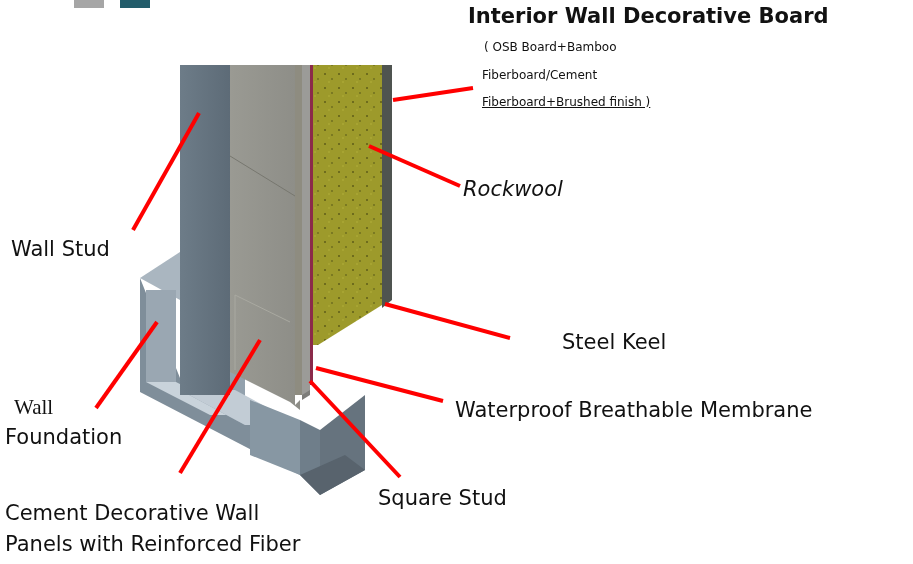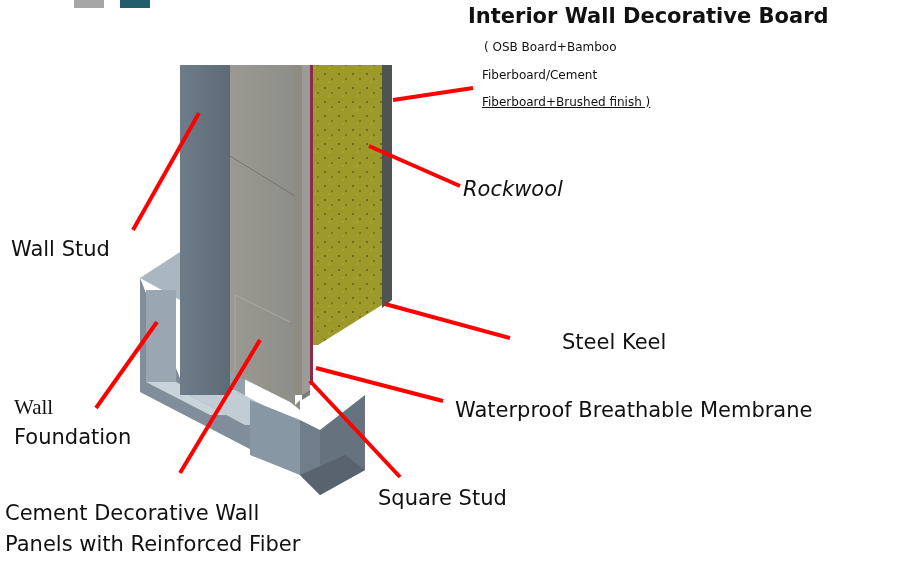--- a/index.html
+++ b/index.html
@@ -85,17 +85,17 @@
 </svg>
 
 <div class="lbl" style="left:468px;top:4px;font-weight:bold;">Interior Wall Decorative Board</div>
 <div class="lbl small" style="left:484px;top:35px;">( OSB Board+Bamboo</div>
 <div class="lbl small" style="left:482px;top:63px;">Fiberboard/Cement</div>
 <div class="lbl small" style="left:482px;top:90px;text-decoration:underline;">Fiberboard+Brushed finish )</div>
 <div class="lbl" style="left:463px;top:177px;font-style:italic;">Rockwool</div>
 <div class="lbl" style="left:11px;top:237px;">Wall Stud</div>
 <div class="lbl" style="left:522px;top:330px;margin-left:40px;">Steel Keel</div>
 <div class="lbl" style="left:14px;top:395px;font-family:Liberation Serif, serif;">Wall</div>
-<div class="lbl" style="left:14px;top:425px;">Foundation</div>
+<div class="lbl" style="left:5px;top:425px;">Foundation</div>
 <div class="lbl" style="left:455px;top:398px;">Waterproof Breathable Membrane</div>
 <div class="lbl" style="left:378px;top:486px;">Square Stud</div>
 <div class="lbl" style="left:5px;top:501px;">Cement Decorative Wall</div>
 <div class="lbl" style="left:5px;top:532px;">Panels with Reinforced Fiber</div>
 
 </body></html>

